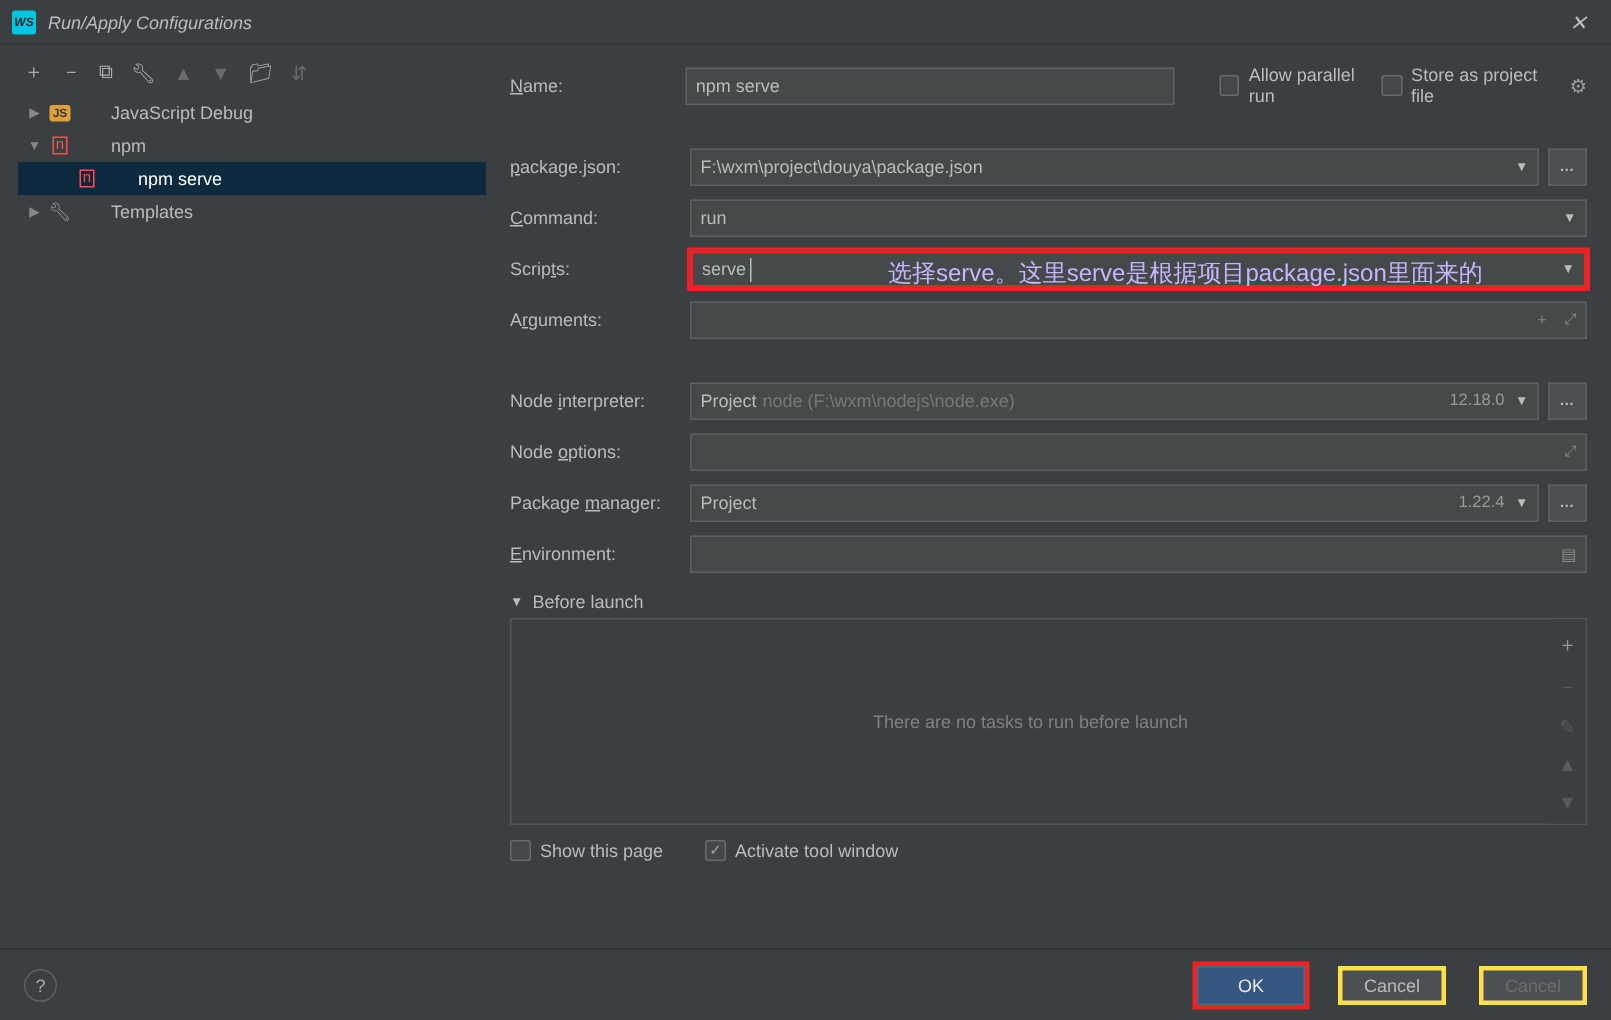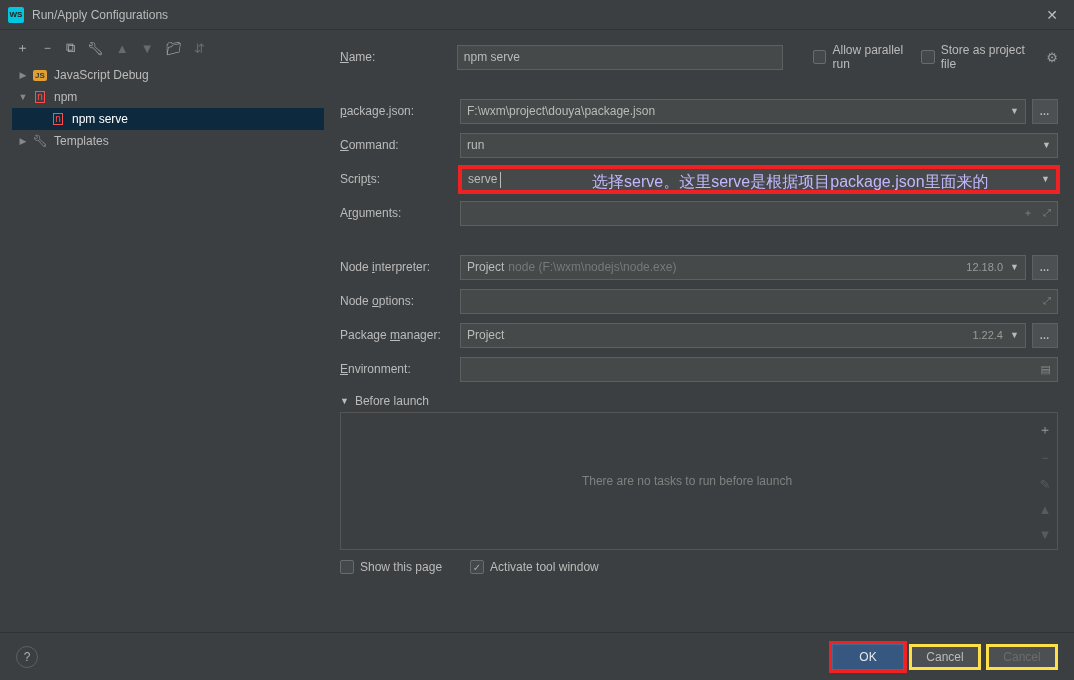--- a/index.html
+++ b/index.html
@@ -1,32 +1,32 @@
 <!DOCTYPE html>
 <html><head>
 <meta charset="utf-8">
 <style>
 * { box-sizing: border-box; margin: 0; padding: 0; font-family: "Segoe UI", Arial, sans-serif; }
 body { background: #3c3f41; color: #bbbbbb; font-size: 12px; width: 1074px; height: 680px; overflow: hidden; }
 .window { display: flex; flex-direction: column; height: 100%; }
-.titlebar { height: 30px; display: flex; align-items: center; padding: 0 8px; background: #3c3f41; border-bottom: 1px solid #323232; }
+.titlebar { height: 30px; display: flex; align-items: center; padding: 0 8px; background: #3c3f41; border-bottom: 1px solid #323232; font-style: italic; }
 .titlebar .ws-icon { width: 16px; height: 16px; background: #00c6e0; color: #222; font-size: 8px; font-weight: bold; display: flex; align-items: center; justify-content: center; border-radius: 2px; margin-right: 8px; }
 .titlebar .title { flex: 1; color: #bbbbbb; }
 .titlebar .close { color: #bbbbbb; font-size: 14px; cursor: pointer; padding: 4px 8px; }
 .body { flex: 1; display: flex; }
 .sidebar { width: 328px; display: flex; flex-direction: column; padding: 8px 4px 8px 12px; }
 .sidebar-toolbar { height: 26px; display: flex; align-items: center; gap: 12px; padding: 0 4px 6px 4px; }
 .sidebar-toolbar .ico { color: #adadad; font-size: 13px; cursor: pointer; }
 .sidebar-toolbar .ico.dim { color: #6a6a6a; }
 .tree { flex: 1; background: #3c3f41; }
 .tree-row { display: flex; align-items: center; height: 22px; padding-left: 6px; gap: 4px; cursor: pointer; }
 .tree-row.selected { background: #0d293e; color: #ffffff; }
 .tree-chevron { width: 10px; color: #888; font-size: 9px; text-align: center; }
 .tree-icon { width: 16px; height: 16px; display: flex; align-items: center; justify-content: center; }
-.tree-label { padding-left: 2px; }
+.tree-label { padding-left: 2px; margin-left: 20px; }
 .npm-icon { color: #ff4c4c; font-size: 10px; border: 1px solid #ff4c4c; padding: 0 1px; line-height: 10px; }
 .js-icon { background: #e0a134; color: #3a3a3a; font-size: 8px; font-weight: bold; border-radius: 2px; padding: 1px 2px; }
 .wrench { color: #9a9a9a; }
 .main { flex: 1; padding: 10px 16px 10px 12px; display: flex; flex-direction: column; }
 .row { display: flex; align-items: center; min-height: 34px; }
 .row .lbl { width: 120px; color: #bbbbbb; }
 .row .lbl .ul { text-decoration: underline; }
 .field { flex: 1; background: #45494a; border: 1px solid #5e6060; height: 25px; display: flex; align-items: center; padding: 0 6px; color: #bbbbbb; position: relative; }
 .field.highlighted { border: 2px solid #ee2222; outline: 2px solid #ee2222; }
 .dropdown-arrow { position: absolute; right: 6px; top: 50%; transform: translateY(-50%); font-size: 9px; color: #bbbbbb; }
@@ -45,21 +45,21 @@
 .before-launch { margin-top: 8px; }
 .bl-header { display: flex; align-items: center; gap: 6px; color: #bbbbbb; margin-bottom: 4px; }
 .bl-body { border: 1px solid #555; height: 138px; display: flex; position: relative; }
 .bl-empty { flex: 1; display: flex; align-items: center; justify-content: center; color: #808080; }
 .bl-side { width: 24px; display: flex; flex-direction: column; align-items: center; gap: 10px; padding-top: 8px; background: #3c3f41;}
 .bl-side .ico { color: #9a9a9a; font-size: 13px; cursor: pointer; }
 .bl-side .ico.dim { color: #5a5a5a; }
 .bottom-checks { display: flex; align-items: center; gap: 28px; margin-top: 10px; }
 .footer { height: 48px; display: flex; align-items: center; justify-content: space-between; padding: 0 16px; border-top: 1px solid #323232; }
 .help { width: 22px; height: 22px; border: 1px solid #5e6060; border-radius: 50%; display: flex; align-items: center; justify-content: center; color: #adadad; cursor: pointer; }
-.footer-btns { display: flex; gap: 5px; }
+.footer-btns { display: flex; gap: 22px; }
 .btn { min-width: 72px; height: 26px; display: flex; align-items: center; justify-content: center; border: 3px solid #fde047; background: #4c5052; color: #bbbbbb; cursor: pointer; }
 .btn.primary { background: #365880; border: 1px solid #4a688c; color: #e8e8e8; outline: 3px solid #ee2222; }
 .btn.disabled { color: #6c6c6c; }
 .name-row .field { width: 326px; flex: 0 0 326px; }
 .name-row { justify-content: flex-start; }
 .spacer-flex { flex: 1; }
 .list-env-icon { position: absolute; right: 6px; font-size: 11px; color: #888; }
 </style>
 </head>
 <body>

